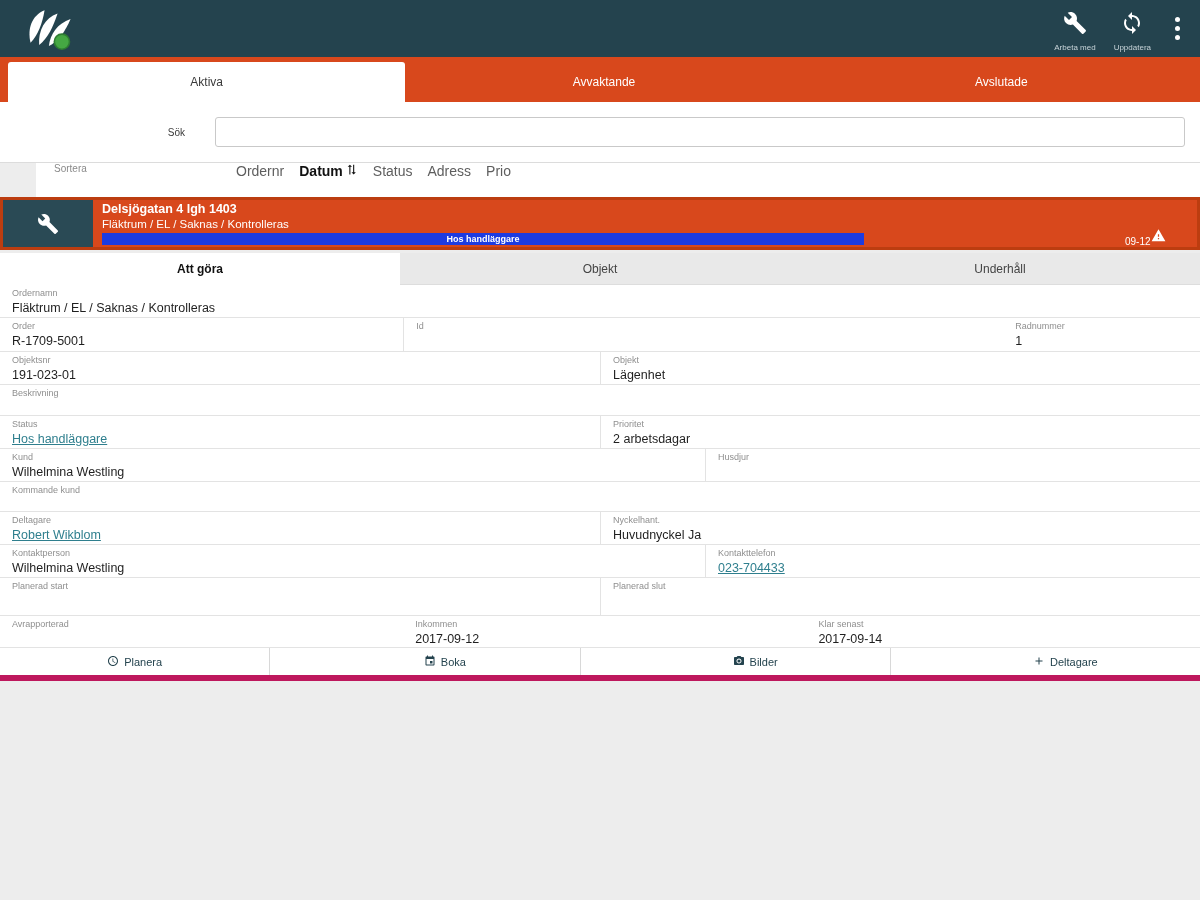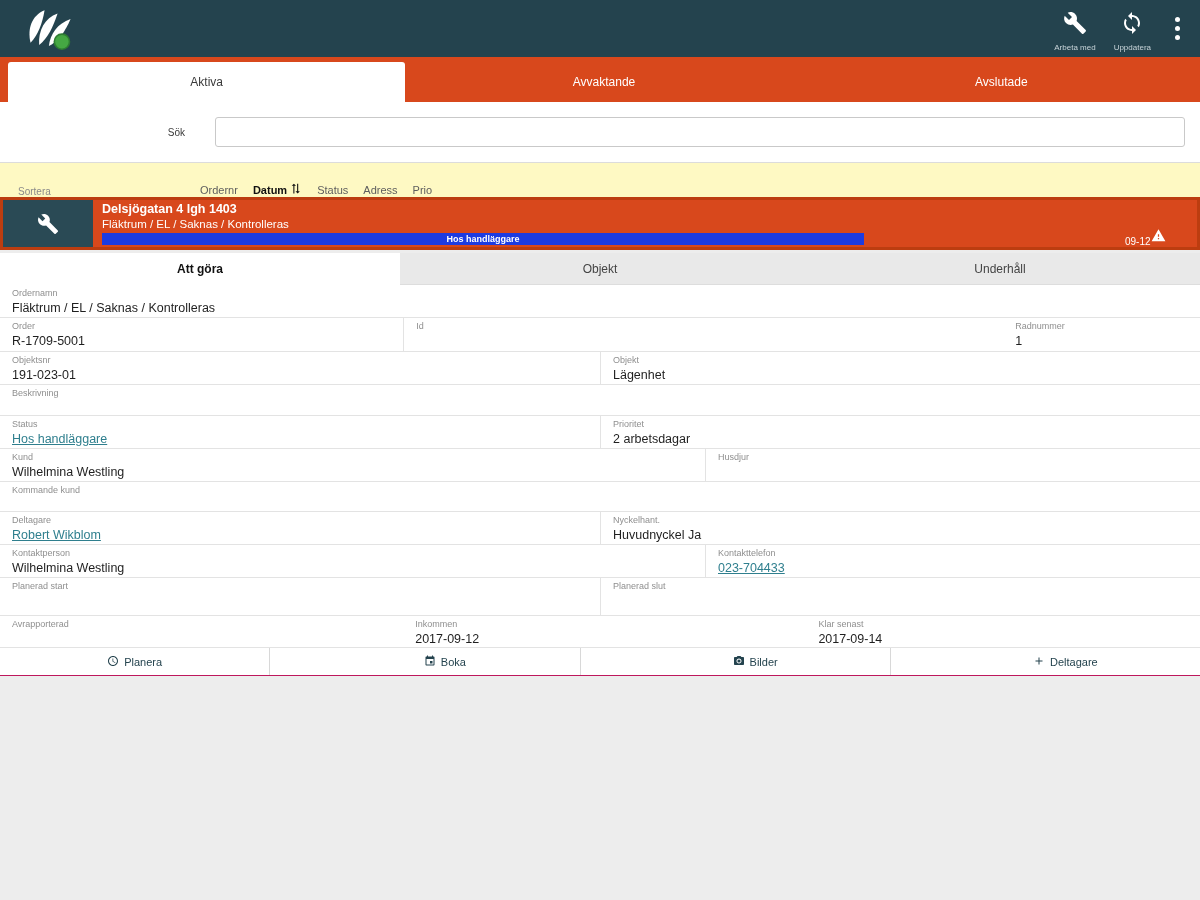--- a/index.html
+++ b/index.html
@@ -24,24 +24,24 @@
   .tab.active { background:#fff; border-radius:3px 3px 0 0; color:#3A3A3A; }
 
   
   .search-row { height:60px; background:#fff; display:flex; align-items:center; }
   .search-label { width:185px; text-align:right; font-size:10px; color:#3A3A3A; padding-right:0; }
   .search-input { margin-left:30px; margin-right:15px; flex:1; height:30px;
                   border:1px solid #C9C9C9; border-radius:3px; font-size:13px; padding:0 8px; outline:none; }
   .divider { height:1px; background:#DCDCDC; }
 
   
-  .sort-row { height:34px; background:#fef9c3; display:flex; align-items:flex-end; }
+  .sort-row { height:34px; background:#ffffff; display:flex; align-items:flex-start;margin-left:36px; }
   .sort-label { font-size:10px; color:#8A8A8A; padding-left:18px; width:200px; }
   .sort-options { display:flex; align-items:center; gap:15px; }
-  .sort-opt { font-size:11px; color:#5E5E5E; cursor:pointer; display:flex; align-items:center; gap:2px; }
+  .sort-opt { font-size:14px; color:#5E5E5E; cursor:pointer; display:flex; align-items:center; gap:2px; }
   .sort-opt.active { color:#111; font-weight:bold; }
   .sort-opt svg { width:13px; height:13px; }
 
   
   .card { height:53px; background:#D8481C; border:3px solid #BC3D10; display:flex; }
   .card-icon { width:90px; background:#2A4A55; display:flex; align-items:center; justify-content:center; color:#fff; }
   .card-icon svg { width:22px; height:22px; }
   .card-body { flex:1; padding:2px 0 0 9px; overflow:hidden; }
   .card-title { font-size:12.5px; font-weight:bold; color:#fff; line-height:15px; }
   .card-sub { font-size:11.5px; color:#fff; line-height:14px; }
@@ -60,21 +60,21 @@
   .dtab.active { background:#fff; color:#111; font-weight:bold; border-bottom:none; }
 
   .frow { display:flex; border-bottom:1px solid #E3E3E3; }
   .fcell { padding:3px 6px 0 12px; overflow:hidden; }
   .fcell + .fcell { border-left:1px solid #E3E3E3; }
   .flabel { font-size:9px; color:#8F8F8F; line-height:11px; }
   .fvalue { font-size:12.5px; color:#1F1F1F; line-height:16px; margin-top:1px; white-space:nowrap; }
   a.flink { color:#2F7F8E; text-decoration:underline; cursor:pointer; }
 
   
-  .btnrow { display:flex; border-bottom:1px solid #be185d;gap:40px; }
+  .btnrow { display:flex; border-bottom:6px solid #be185d;gap:40px; }
   .abtn { flex:1; height:27px; background:#fff; border-right:1px solid #D8D8D8;
           display:flex; align-items:center; justify-content:center; gap:5px;
           font-size:11px; color:#24434E; cursor:pointer; }
   .abtn:last-child { border-right:none; }
   .abtn svg { width:12px; height:12px; }
 
   .graybg { height:233px; background:#EDEDED; }
   .navbar-bottom { height:5px; background:#0C0C0C; }
 </style>
 </head>

